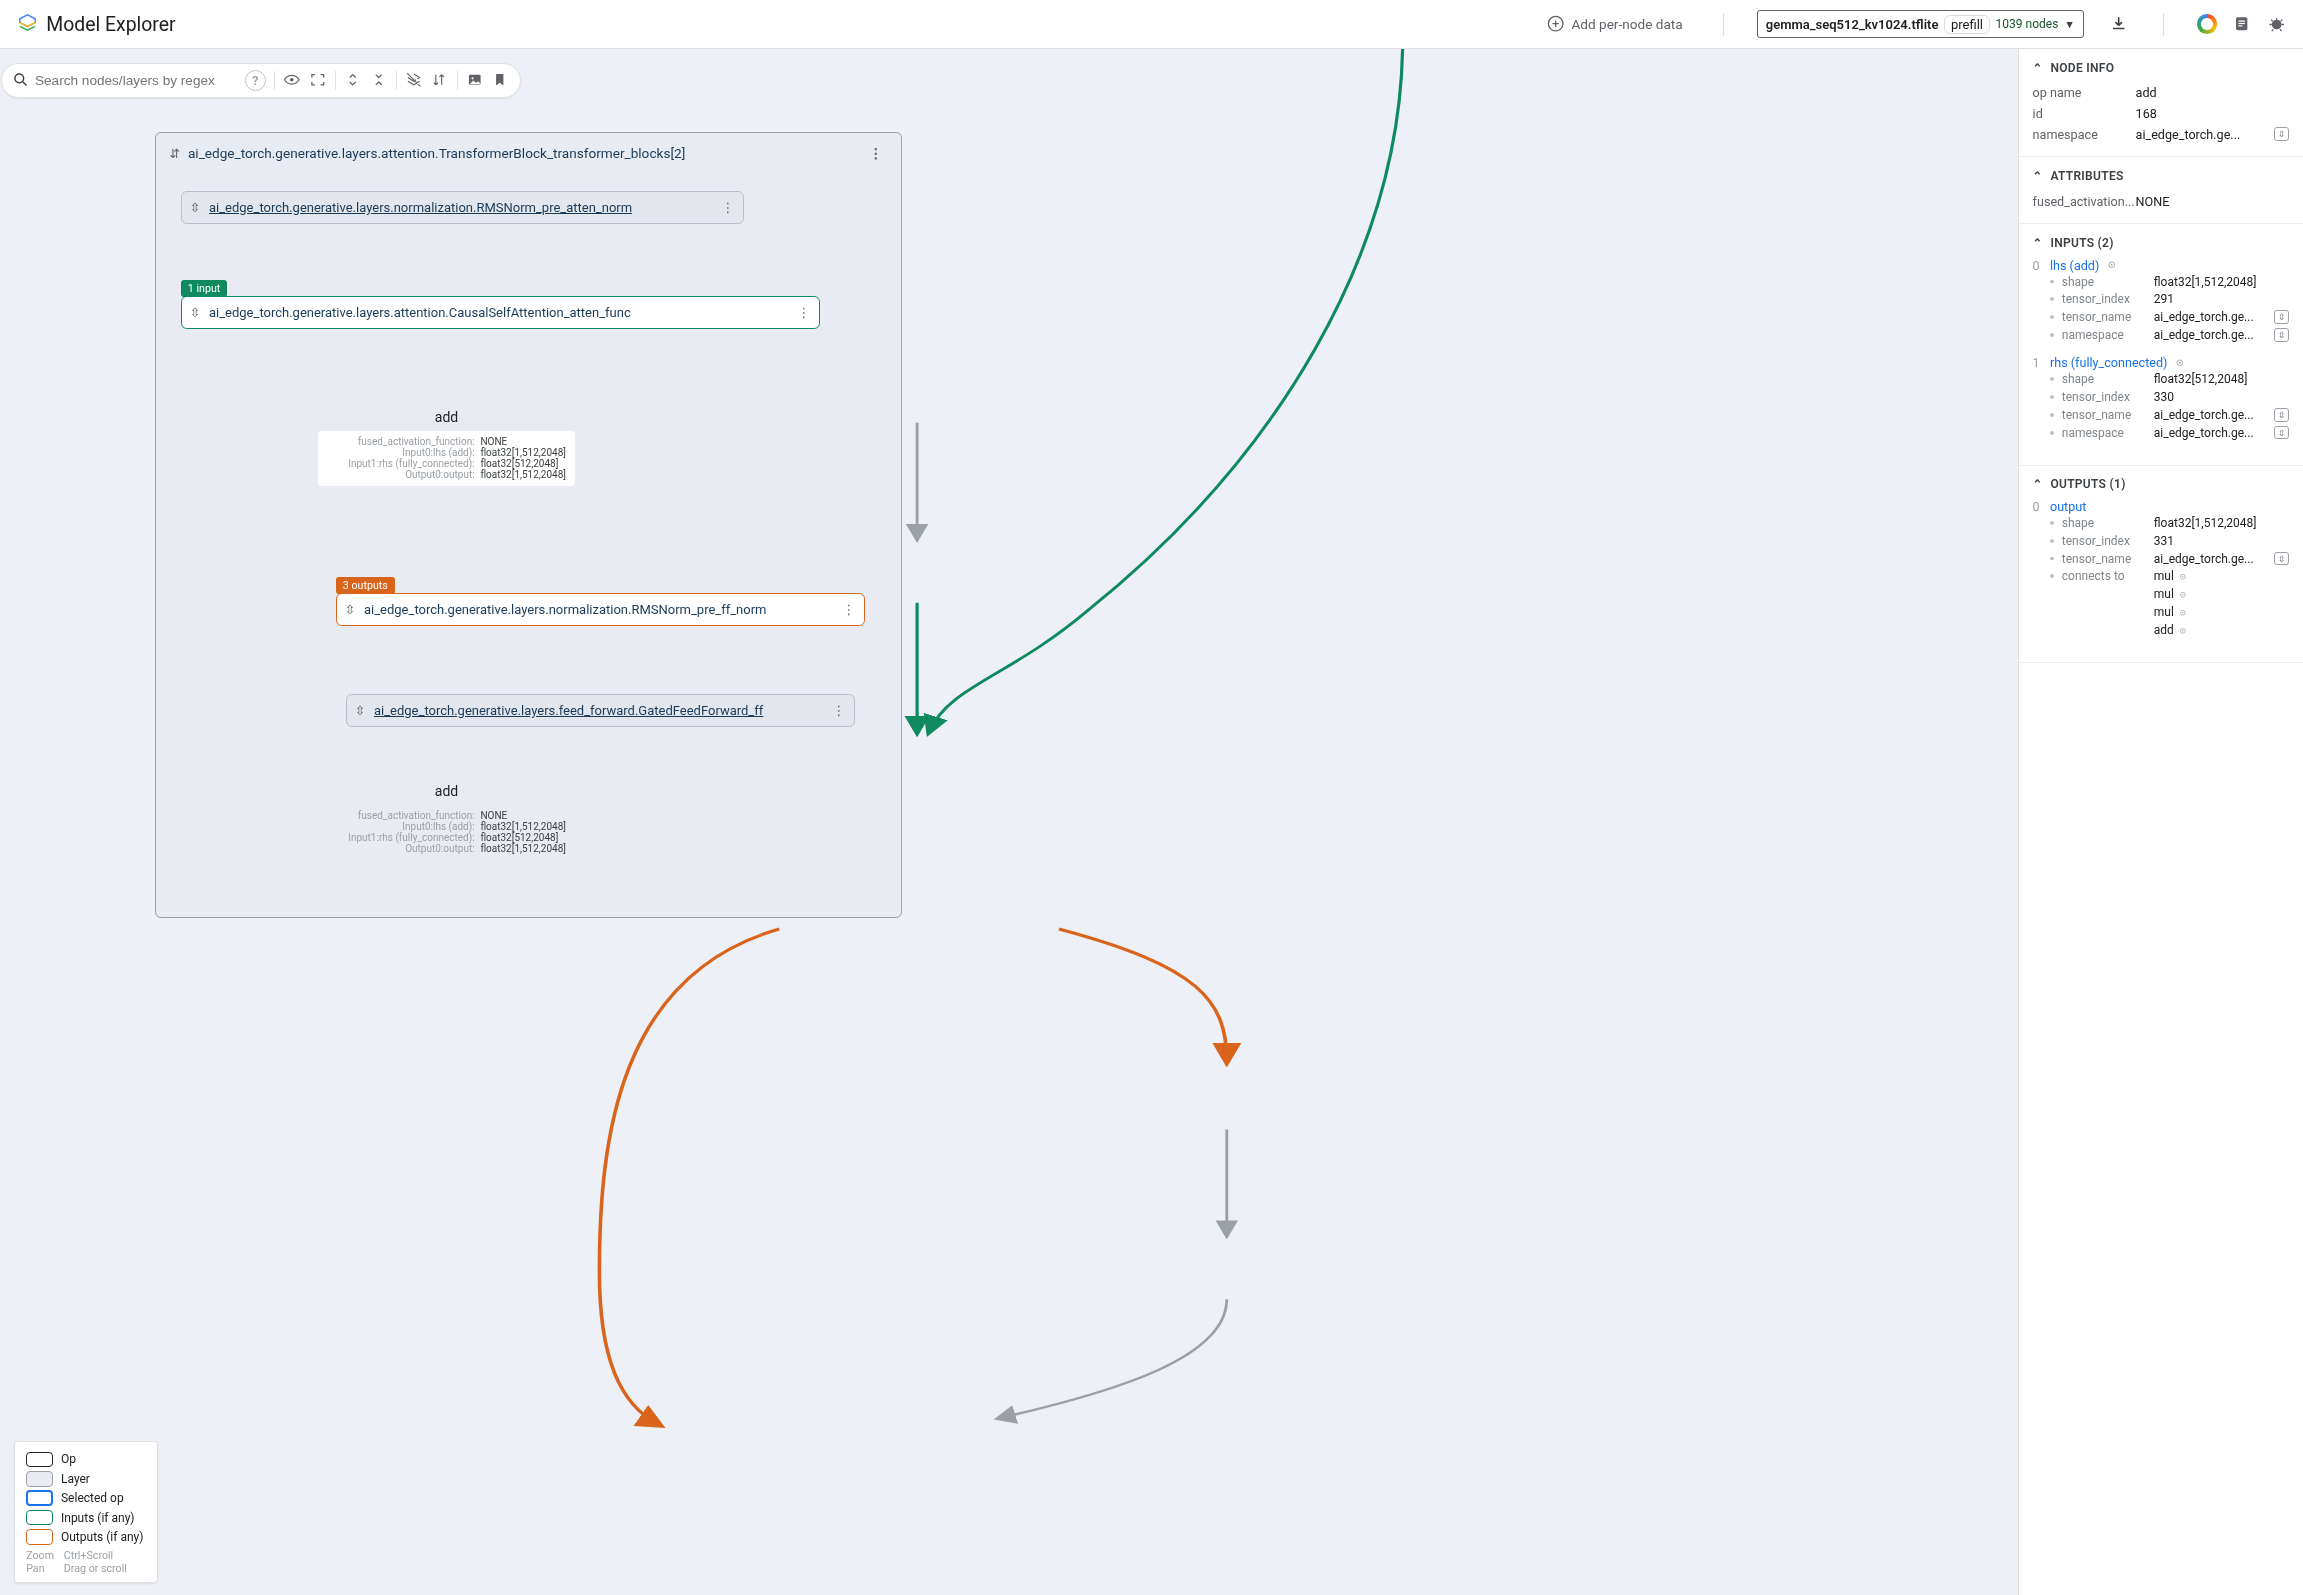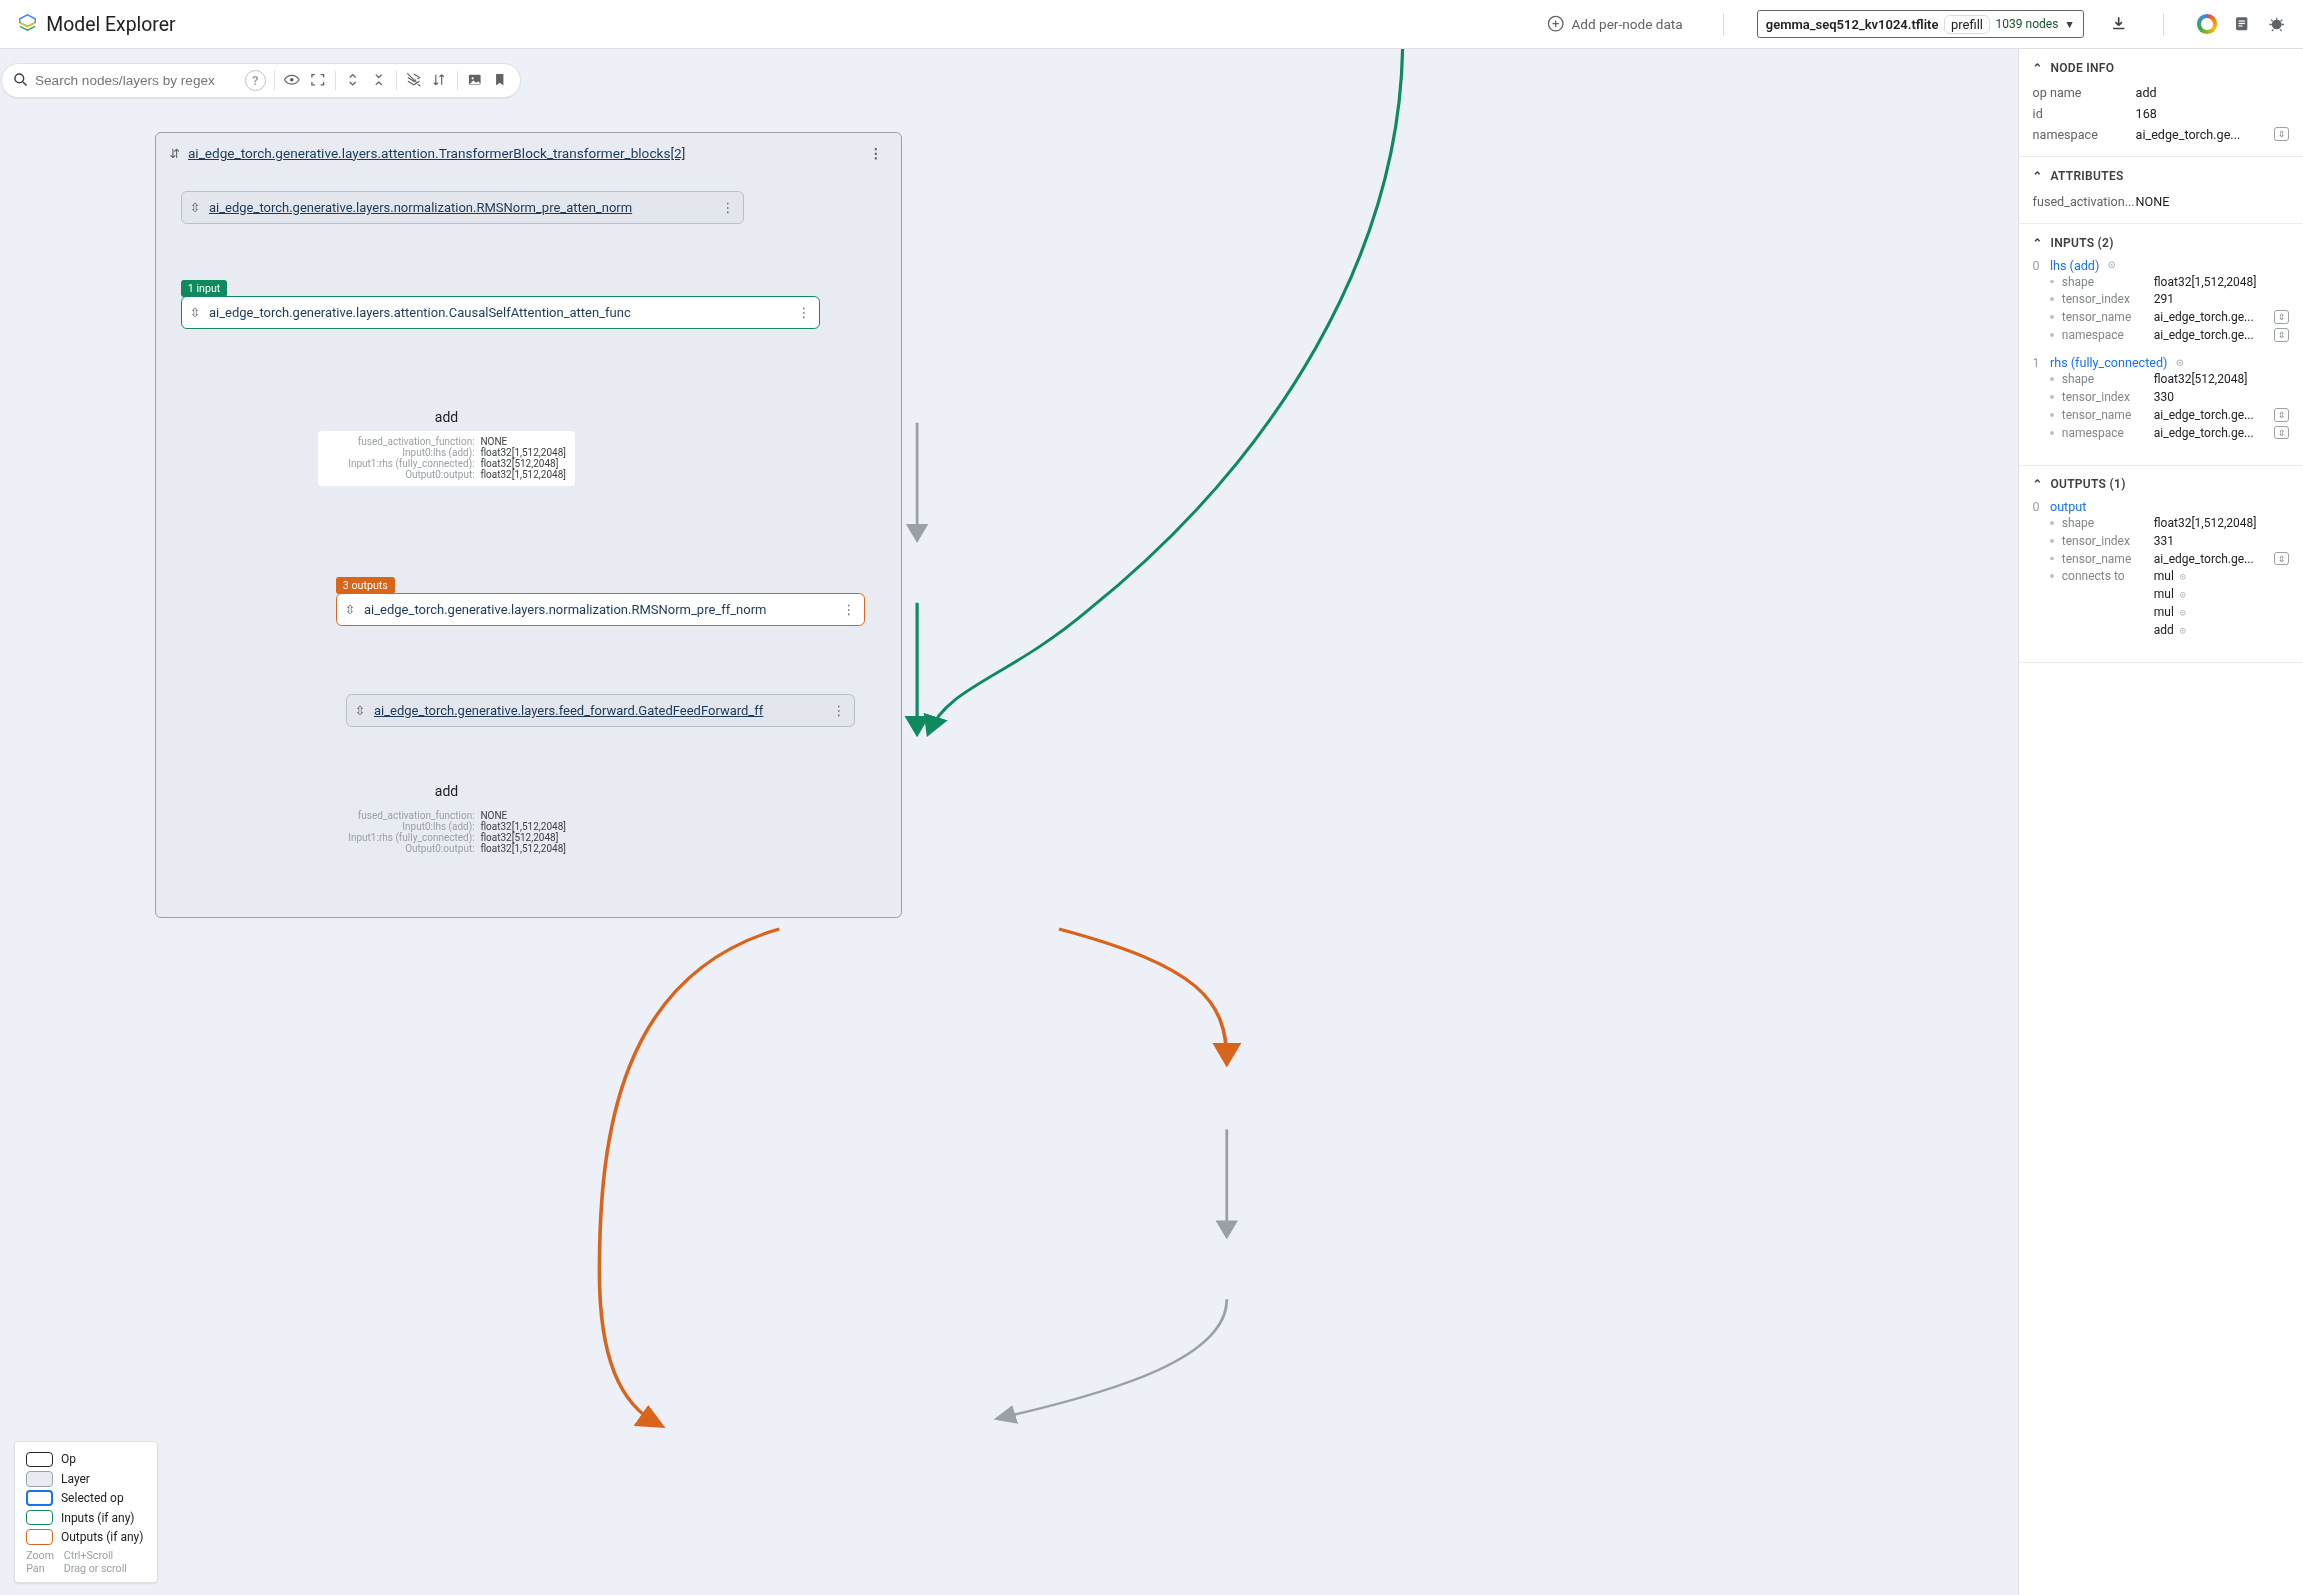--- a/index.html
+++ b/index.html
@@ -243,21 +243,21 @@
           <path d="M614 636 L614 698" stroke="#9aa0a6" stroke-width="1.4" fill="none" marker-end="url(#arr-gray)"></path>
 
           <path d="M614 736 C 614 770, 560 790, 500 806" stroke="#9aa0a6" stroke-width="1.4" fill="none" marker-end="url(#arr-gray)"></path>
         </svg>
 
         <div class="edge-label" style="left:278px; top:621px;">float32[1,512,2048]</div>
 
         <div class="graph-container">
           <div class="container-header">
             <span class="unfold-less"></span>
-            <span style="flex:1; white-space:nowrap; overflow:hidden; text-overflow:ellipsis;text-decoration:underline;">ai_edge_torch.generative.layers.attention.TransformerBlock_transformer_blocks[2]</span>
+            <span style="flex:1; white-space:nowrap; overflow:hidden; text-overflow:ellipsis;">ai_edge_torch.generative.layers.attention.TransformerBlock_transformer_blocks[2]</span>
             <span class="three-dots">⋮</span>
           </div>
 
           <div class="node layer" style="left:25px; top:58px; width:563px;">
             <span class="expand-h unfold-more"></span>
             <span>ai_edge_torch.generative.layers.normalization.RMSNorm_pre_atten_norm</span>
             <span class="nmore">⋮</span>
           </div>
 
           <div class="badge green" style="left:25px; top:147px;">1 input</div>

